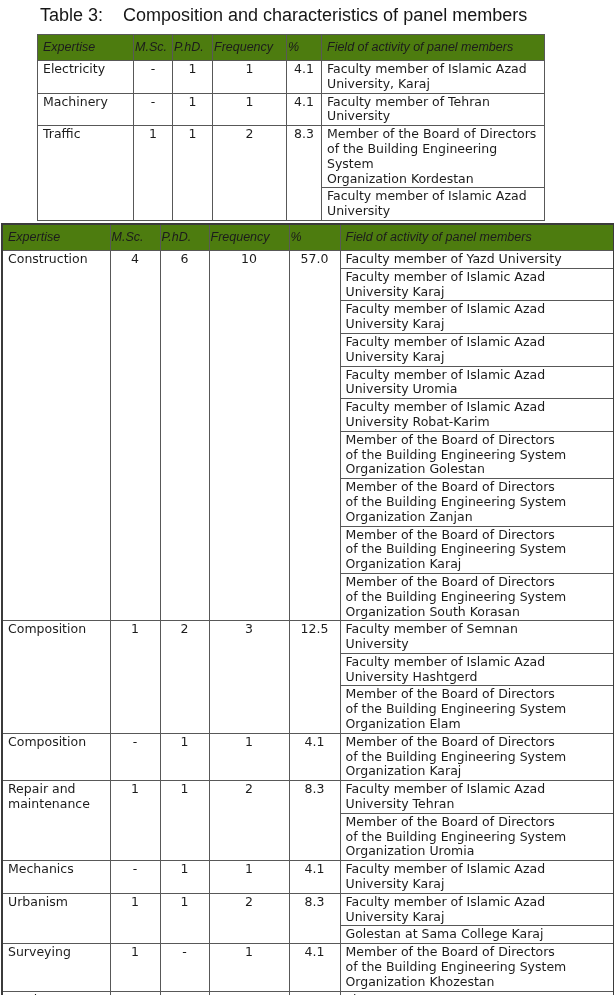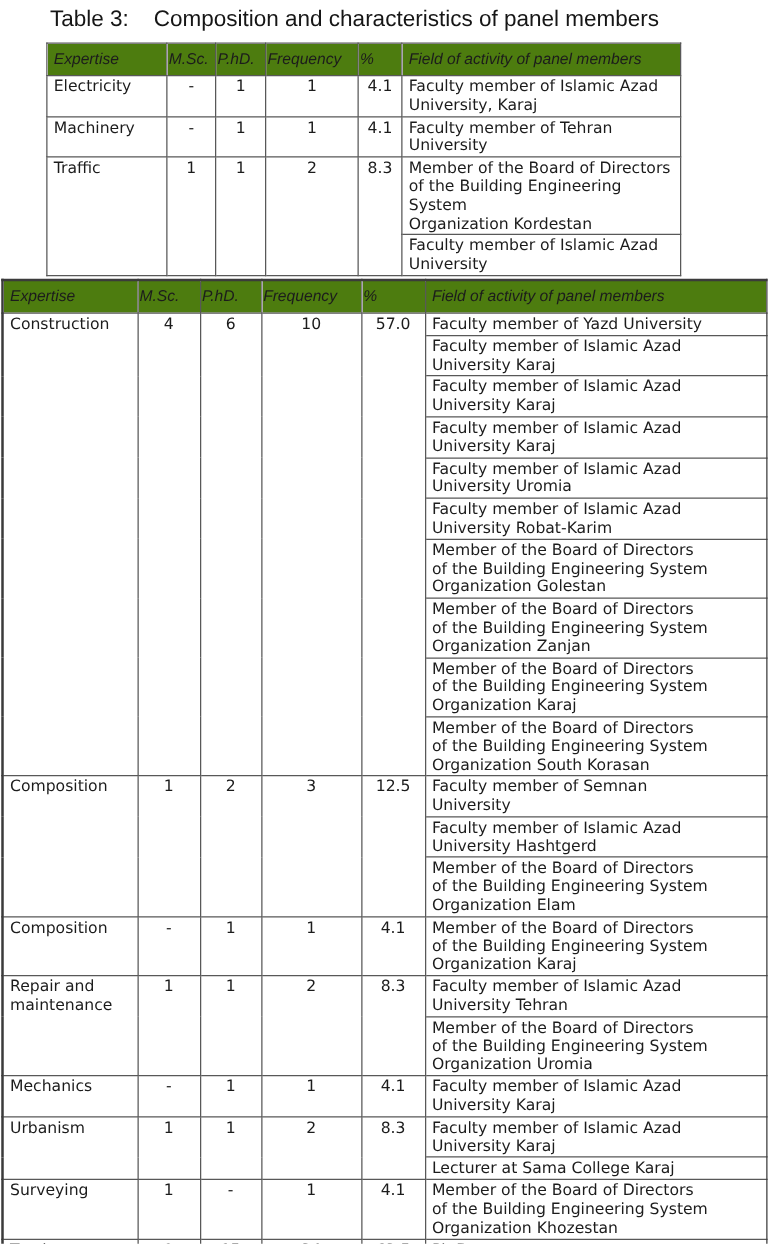--- a/index.html
+++ b/index.html
@@ -220,21 +220,21 @@
       <tr>
         <td class="exp" rowspan="2">Urbanism</td>
         <td class="c" rowspan="2">1</td>
         <td class="c" rowspan="2">1</td>
         <td class="c" rowspan="2">2</td>
         <td class="c" rowspan="2">8.3</td>
         <td class="fld">Faculty member of Islamic Azad
 University Karaj</td>
       </tr>
       <tr>
-        <td class="fld">Lecturer at Sama College Karaj</td>
+        <td class="fld">Golestan at Sama College Karaj</td>
       </tr>
       <tr>
         <td class="exp">Surveying</td>
         <td class="c">1</td>
         <td class="c">-</td>
         <td class="c">1</td>
         <td class="c">4.1</td>
         <td class="fld">Member of the Board of Directors
 of the Building Engineering System
 Organization Khozestan</td>

